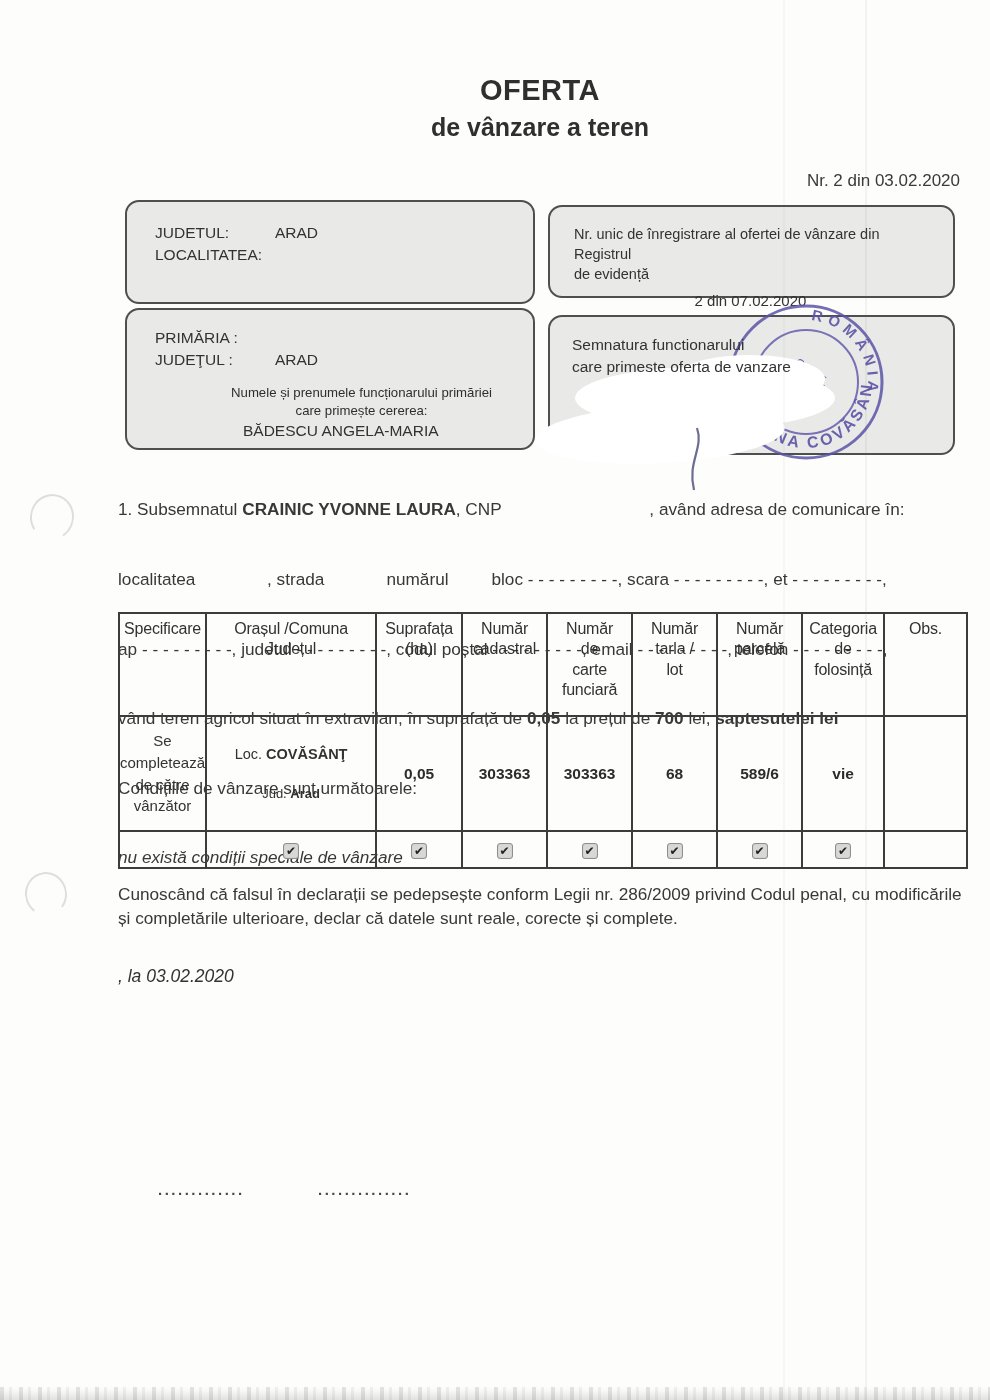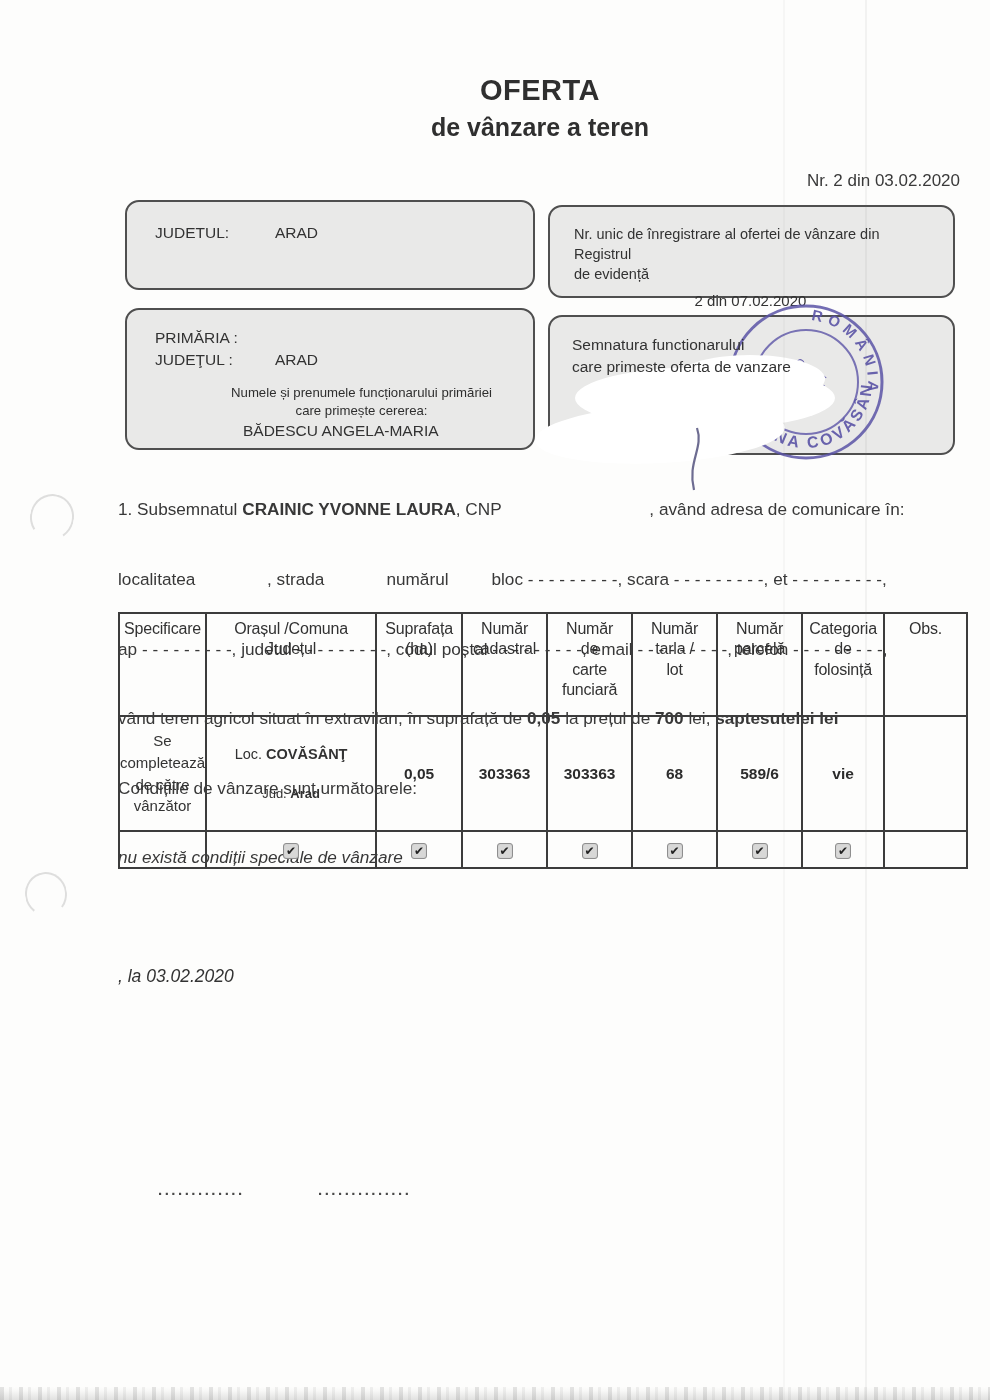--- a/index.html
+++ b/index.html
@@ -14,21 +14,21 @@
   .page { position:absolute; inset:0; background:#fdfdfc; }
   .abs { position:absolute; }
 
   
   .title1 { left:130px; top:74px; width:820px; text-align:center; font-size:29px; font-weight:bold; letter-spacing:.5px; color:#2f2f2f; }
   .title2 { left:130px; top:113px; width:820px; text-align:center; font-size:25px; font-weight:bold; color:#2f2f2f; }
   .nrline { top:171px; right:30px; font-size:17px; color:#3a3a3a; }
 
   
   .box { background:var(--box-fill,#e9e9e8); border:2px solid var(--box-border,#4f4f4f); border-radius:14px; }
-  .box-judet   { left:125px; top:200px; width:410px; height:90px; padding:20px 32px 0 28px; font-size:15.5px; }
+  .box-judet   { left:125px; top:200px; width:410px; height:104px; padding:20px 32px 0 28px; font-size:15.5px; }
   .box-reg     { left:548px; top:205px; width:407px; height:93px; padding:17px 26px 9px 24px; font-size:14.5px; line-height:1.38; }
   .box-prim    { left:125px; top:308px; width:410px; height:142px; padding:17px 20px 0 28px; font-size:15.5px; }
   .box-semn    { left:548px; top:315px; width:407px; height:140px; }
   .lblrow { display:flex; line-height:1.45; }
   .lblrow .lab { width:120px; flex:0 0 auto; }
   .box-reg .regval { text-align:center; margin-top:7px; font-size:15px; }
   .prim-note { margin:12px 0 0 55px; font-size:13.2px; line-height:1.38; color:#2e2e2e;text-align:center; }
   .prim-name { margin:2px 0 0 88px; font-size:15.5px; }
   .semn-label { position:absolute; left:22px; top:17px; font-size:15.5px; line-height:1.45; z-index:4; }
 
@@ -91,20 +91,23 @@
 <div class="page">
 
   <div class="abs title1">OFERTA</div>
   <div class="abs title2">de vânzare a teren</div>
   <div class="abs nrline">Nr. 2 din 03.02.2020</div>
 
   <div class="abs box box-judet">
     <div class="lblrow">
       <span class="lab">JUDETUL:</span>
       <span>ARAD</span>
+    </div>
+    <div class="lblrow">
+      <span class="lab">LOCALITATEA:</span>
     </div>
   </div>
 
   <div class="abs box box-reg">
     <div style="white-space:pre-line">Nr. unic de înregistrare al ofertei de vânzare din Registrul
 de evidență</div>
     <div class="regval">2 din 07.02.2020</div>
   </div>
 
   <div class="abs box box-prim">
@@ -216,20 +219,21 @@
       <td><span class="cb">✔</span></td>
       <td><span class="cb">✔</span></td>
       <td><span class="cb">✔</span></td>
       <td><span class="cb">✔</span></td>
       <td><span class="cb">✔</span></td>
       <td></td>
     </tr>
   </tbody>
     </table>
 
+  <div class="abs legal">Cunoscând că falsul în declarații se pedepsește conform Legii nr. 286/2009 privind Codul penal, cu modificările și completările ulterioare, declar că datele sunt reale, corecte și complete.</div>
 
   <div class="abs dateline">, la 03.02.2020</div>
 
 
   <span class="abs dots" style="left:158px">.............</span>
   <span class="abs dots" style="left:318px">..............</span>
 
   <div class="abs punch punch1"></div>
   <div class="abs punch punch2"></div>
   <div class="abs vline vline1"></div>

